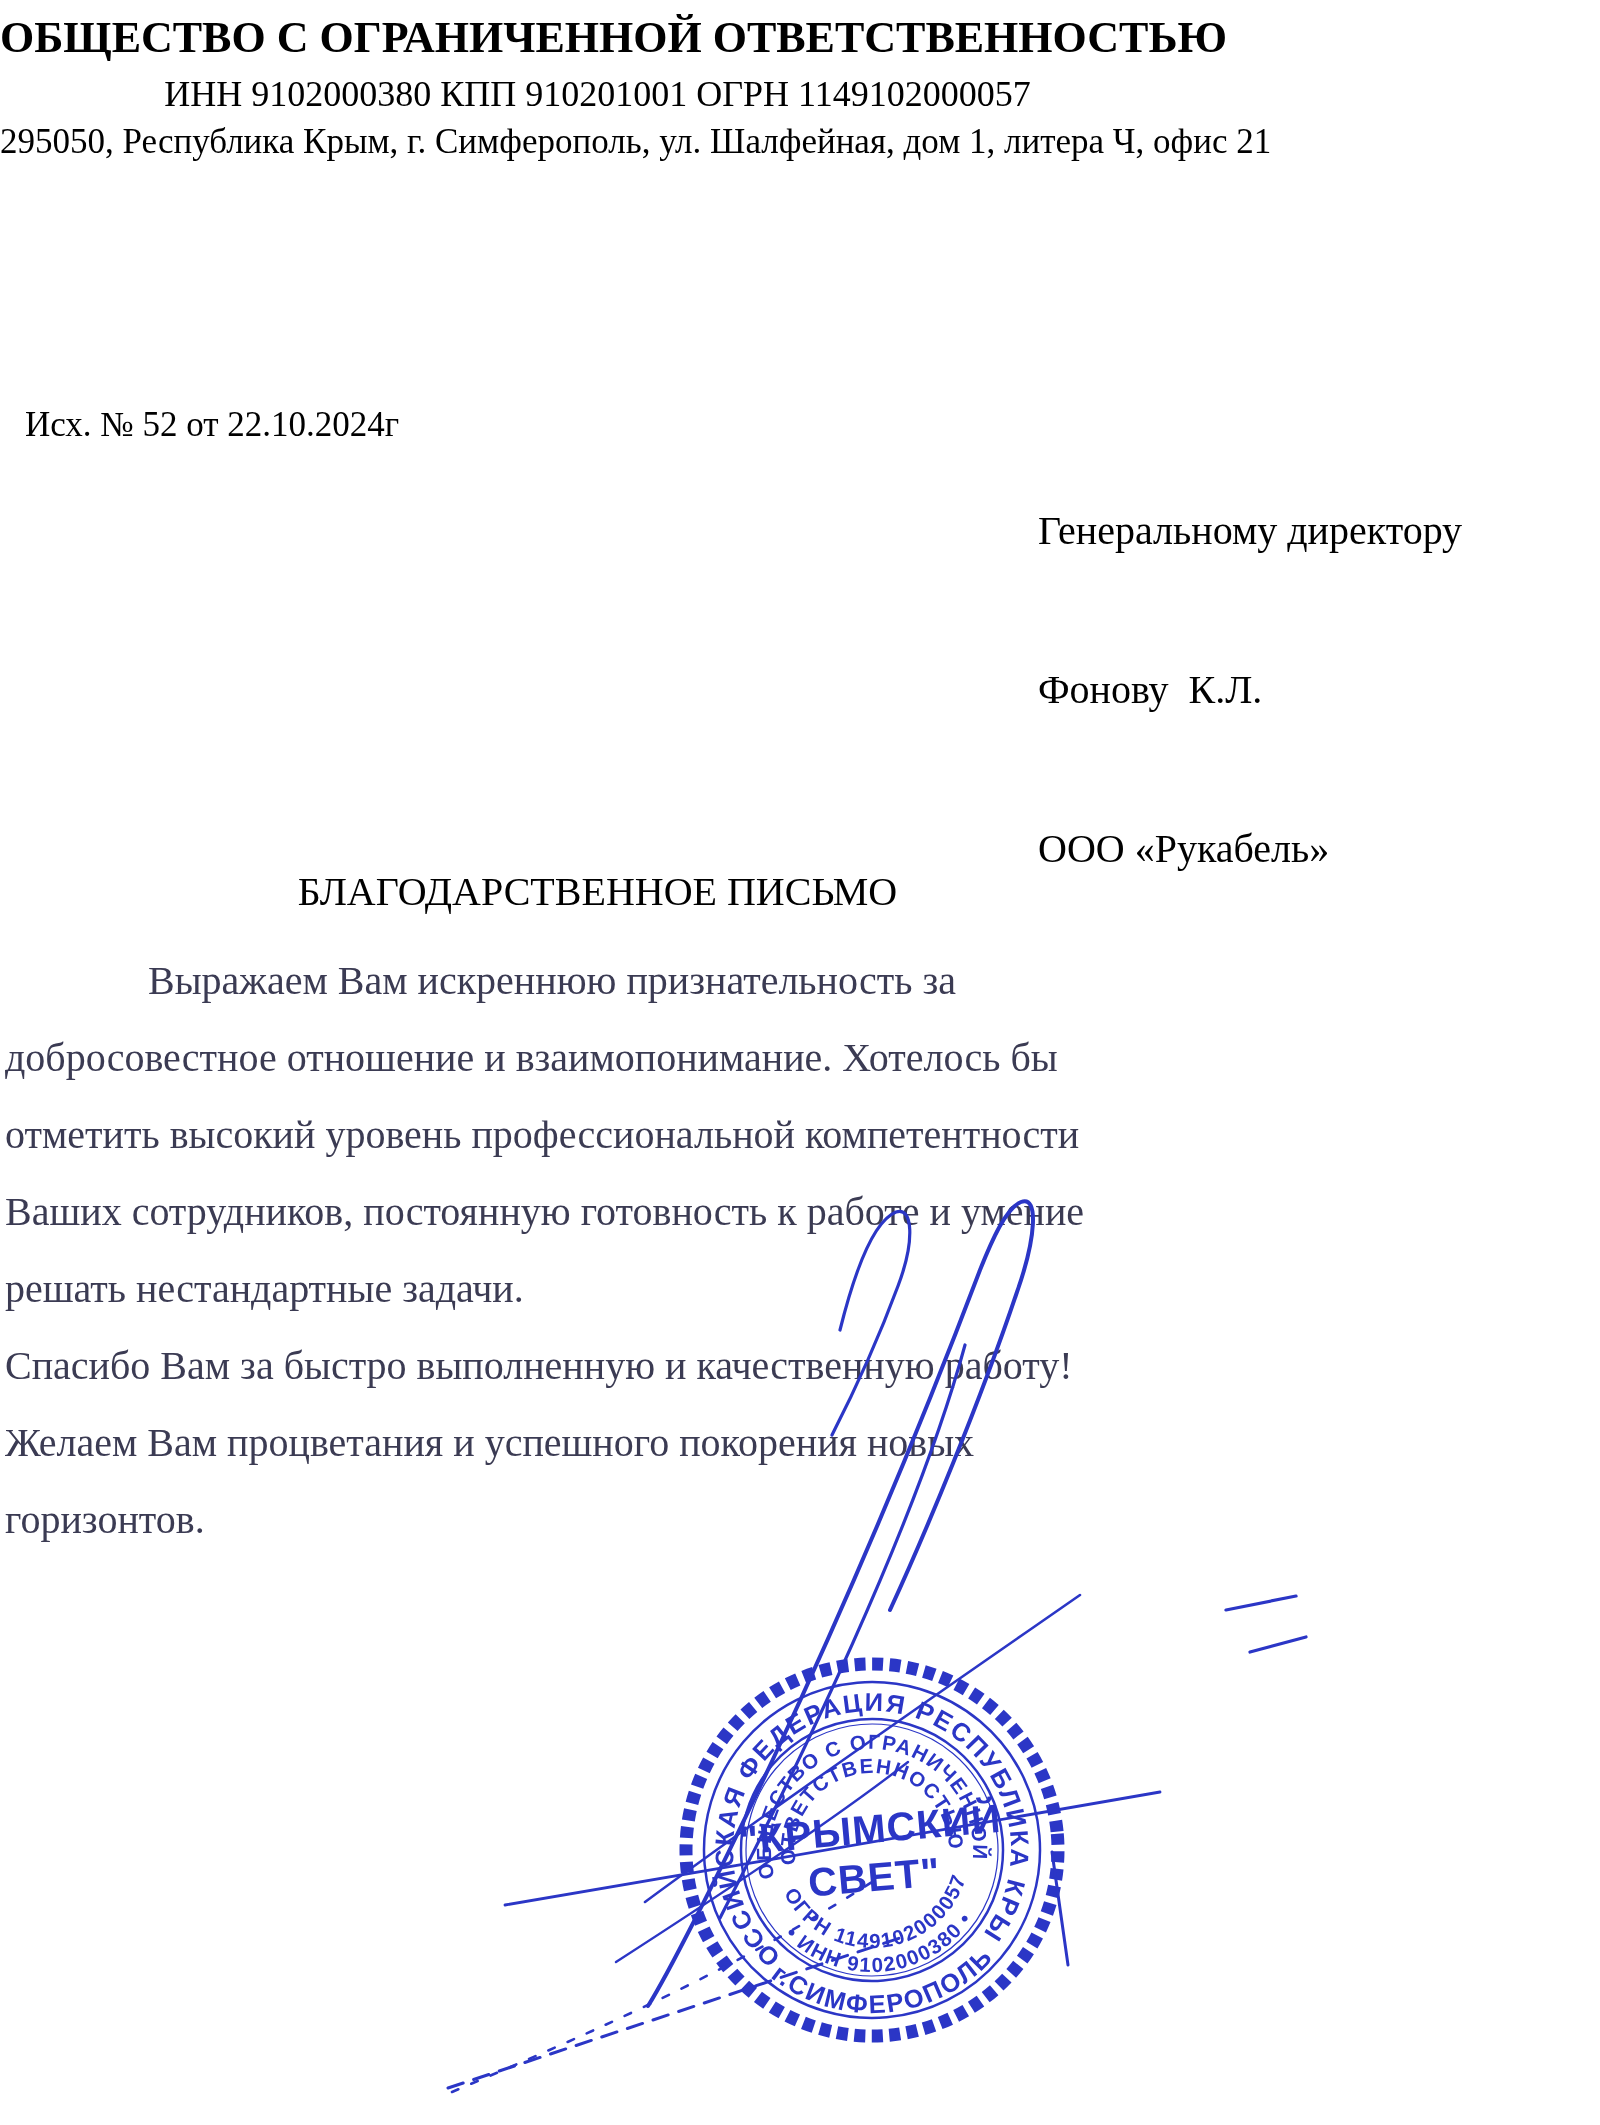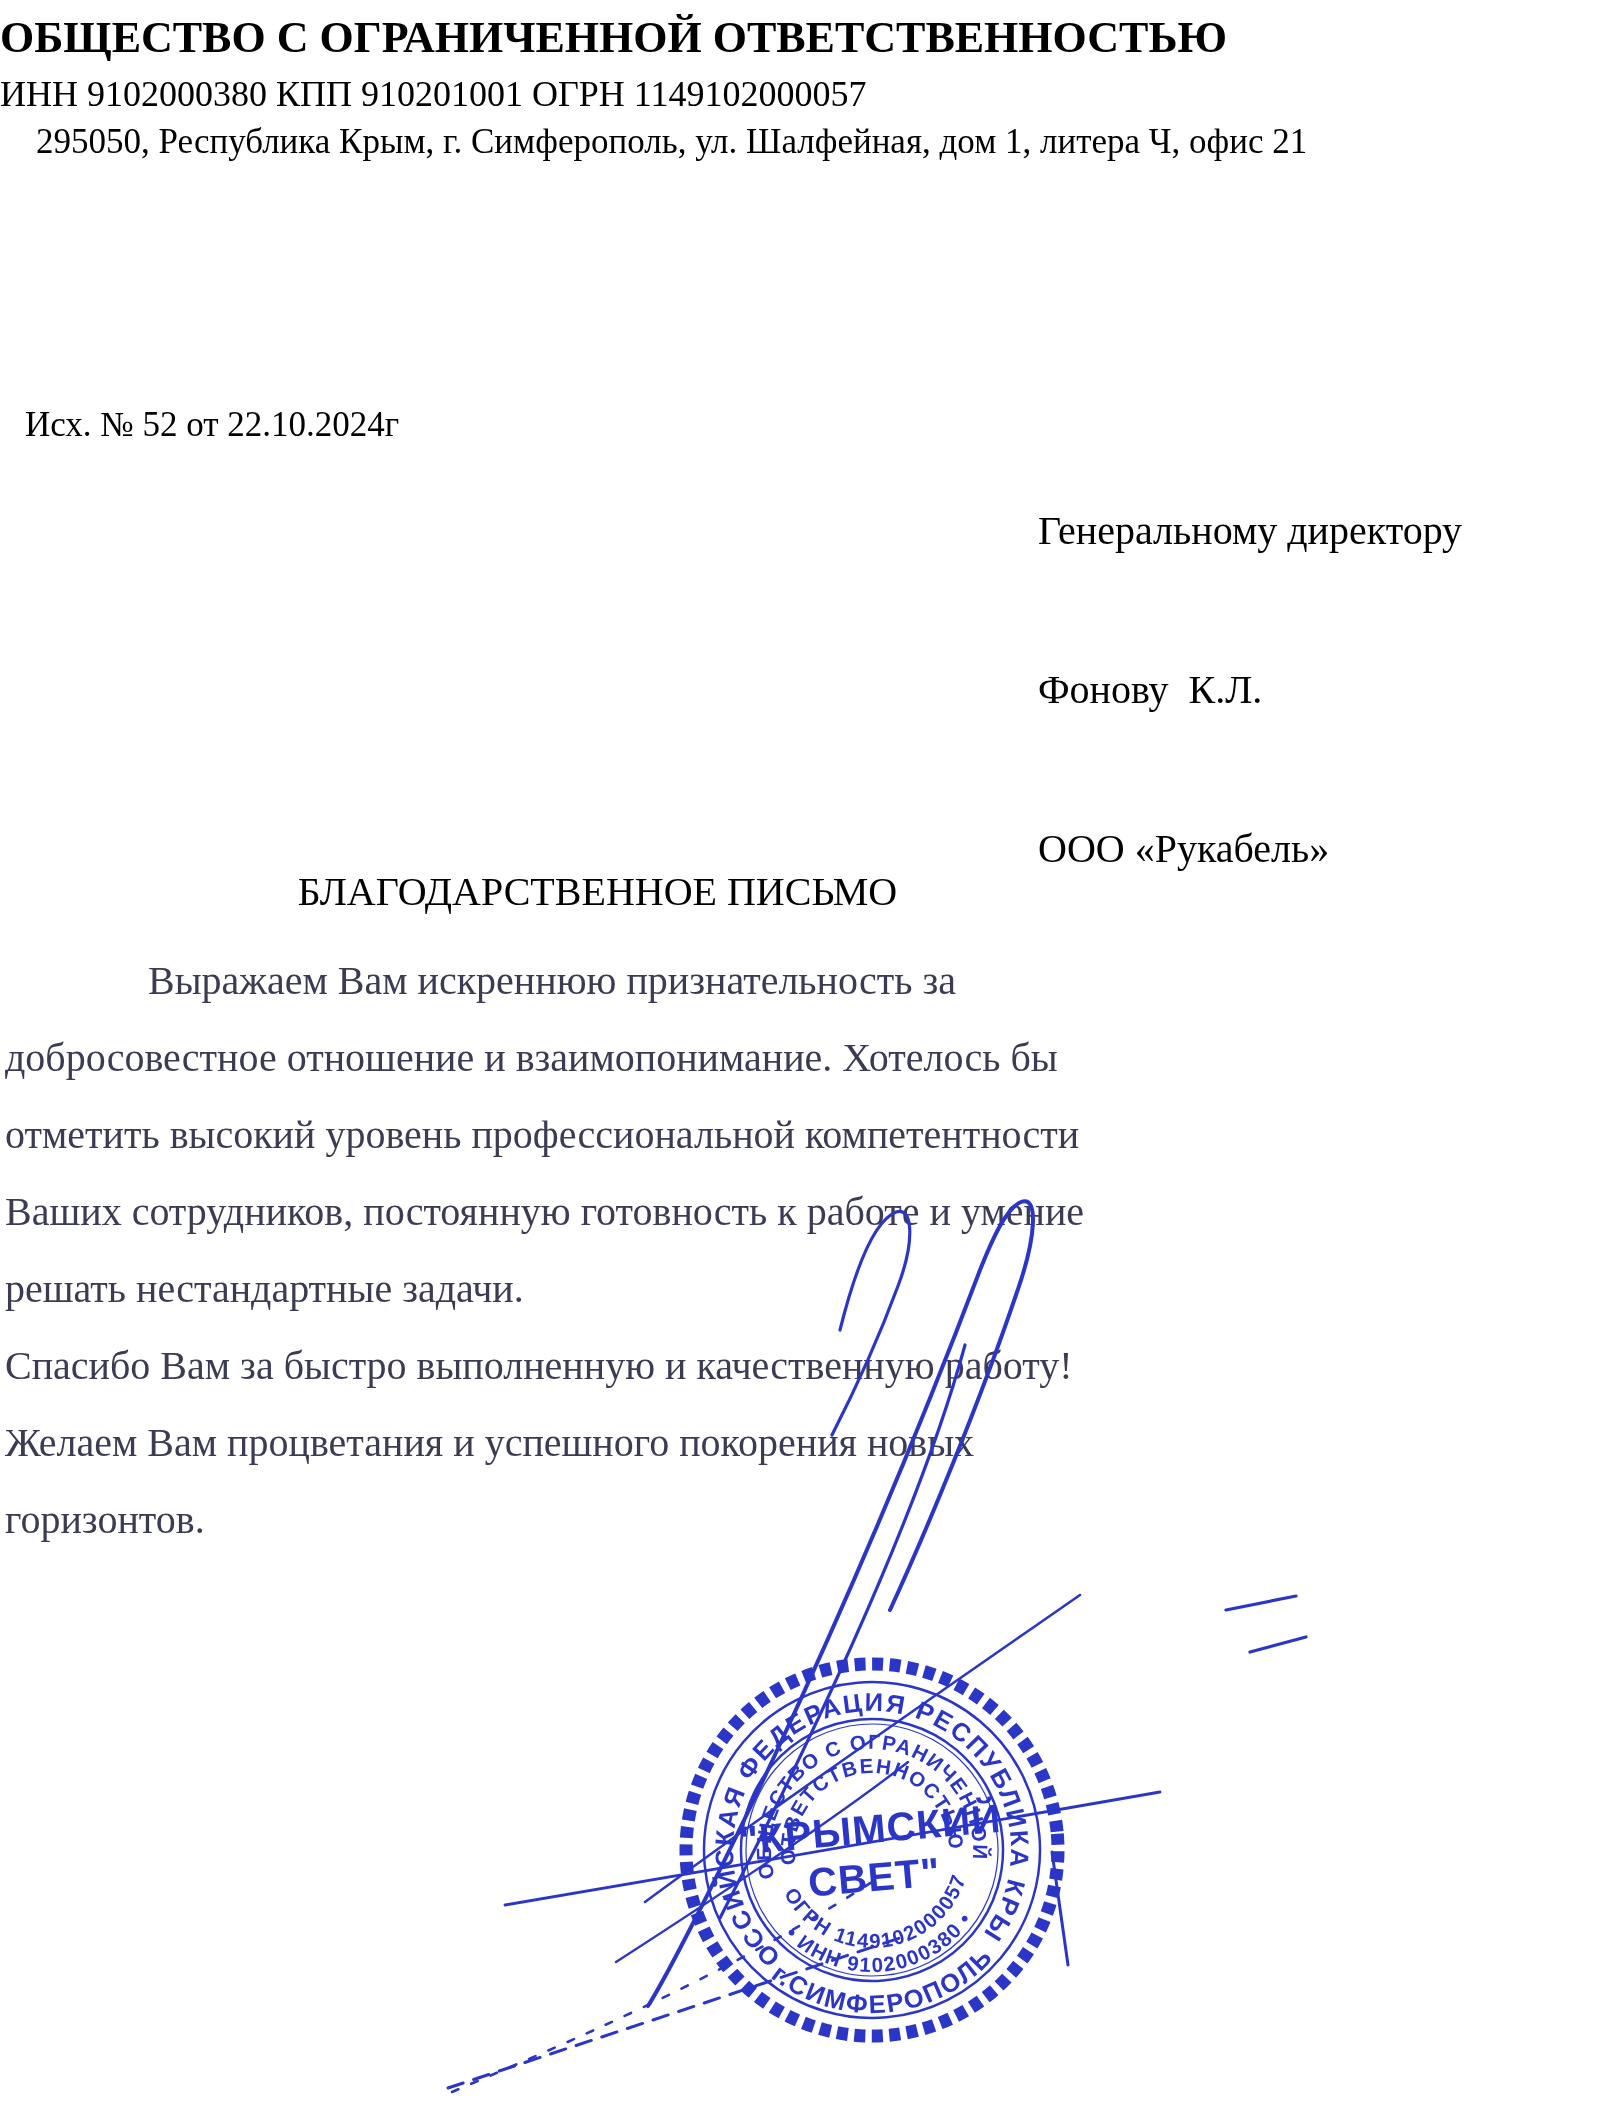--- a/index.html
+++ b/index.html
@@ -5,25 +5,25 @@
   html,body{margin:0;padding:0;background:#ffffff;}
   .page{
     position:relative;
     width:1600px;height:2125px;
     background:#ffffff;
     font-family:"Liberation Serif", serif;
     color:#000;
     overflow:hidden;
   }
   
-  .letterhead{position:absolute;left:0;top:12px;width:1195px;text-align:left;}
+  .letterhead{position:absolute;left:0;top:12px;width:1195px;text-align:center;}
   .org-type{font-size:44px;font-weight:bold;line-height:52px;white-space:nowrap;}
   .org-name{font-size:64px;font-weight:bold;line-height:74px;margin-top:2px;white-space:nowrap;}
   .requisites{font-size:36px;line-height:44px;margin-top:8px;white-space:nowrap;}
-  .address{font-size:35px;line-height:44px;margin-top:4px;white-space:nowrap;padding-left:36px;}
+  .address{font-size:35px;line-height:44px;margin-top:4px;white-space:nowrap;}
   
   .ref{position:absolute;left:25px;top:403px;font-size:35px;line-height:44px;}
   .recipient{position:absolute;left:1038px;top:398px;font-size:40px;line-height:53px;white-space:pre;}
   
   .title{position:absolute;left:0;top:868px;width:1195px;text-align:center;font-size:40px;line-height:48px;}
   .body{position:absolute;left:5px;top:942px;width:1175px;color:#3b3b53;font-size:40px;line-height:77px;}
   .body p{margin:0;white-space:pre-wrap;}
   .body p.p1{text-indent:143px;}
   
   .sig-row{position:absolute;left:5px;top:1812px;width:1460px;display:flex;justify-content:space-between;font-size:42px;line-height:52px;}

